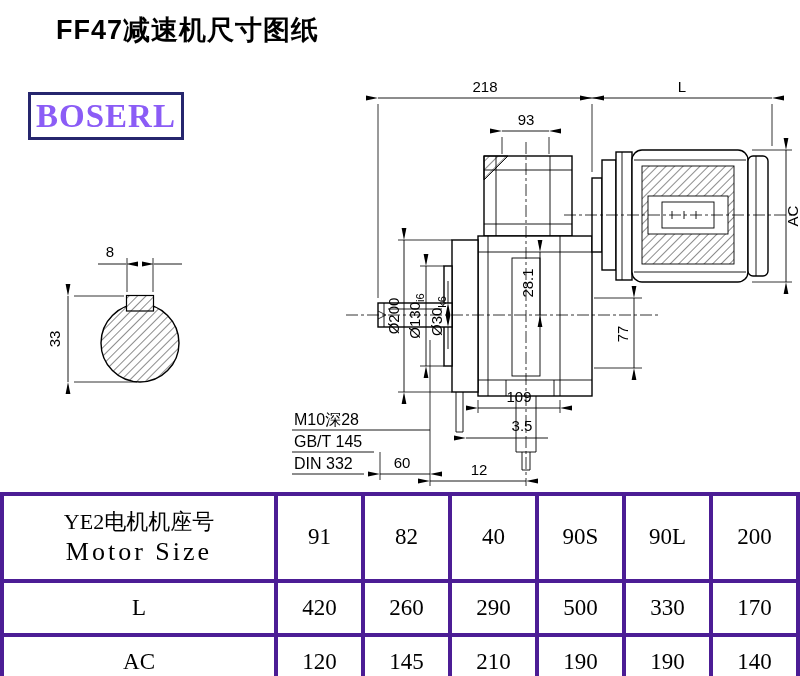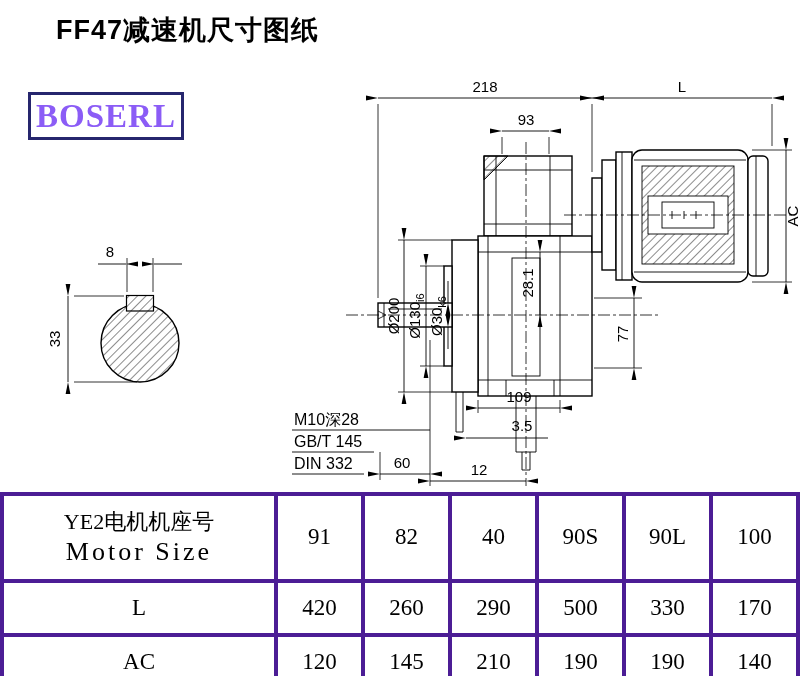--- a/index.html
+++ b/index.html
@@ -188,21 +188,21 @@
         <tr class="hdr">
       <td class="col0">
         <div class="hdr-cn">YE2电机机座号</div>
         <div class="hdr-en">Motor Size</div>
       </td>
       <td>91</td>
       <td>82</td>
       <td>40</td>
       <td>90S</td>
       <td>90L</td>
-      <td>100</td>
+      <td>200</td>
     </tr>
     <tr class="row">
       <td class="col0">L</td>
       <td>420</td>
       <td>260</td>
       <td>290</td>
       <td>500</td>
       <td>330</td>
       <td>170</td>
     </tr>

